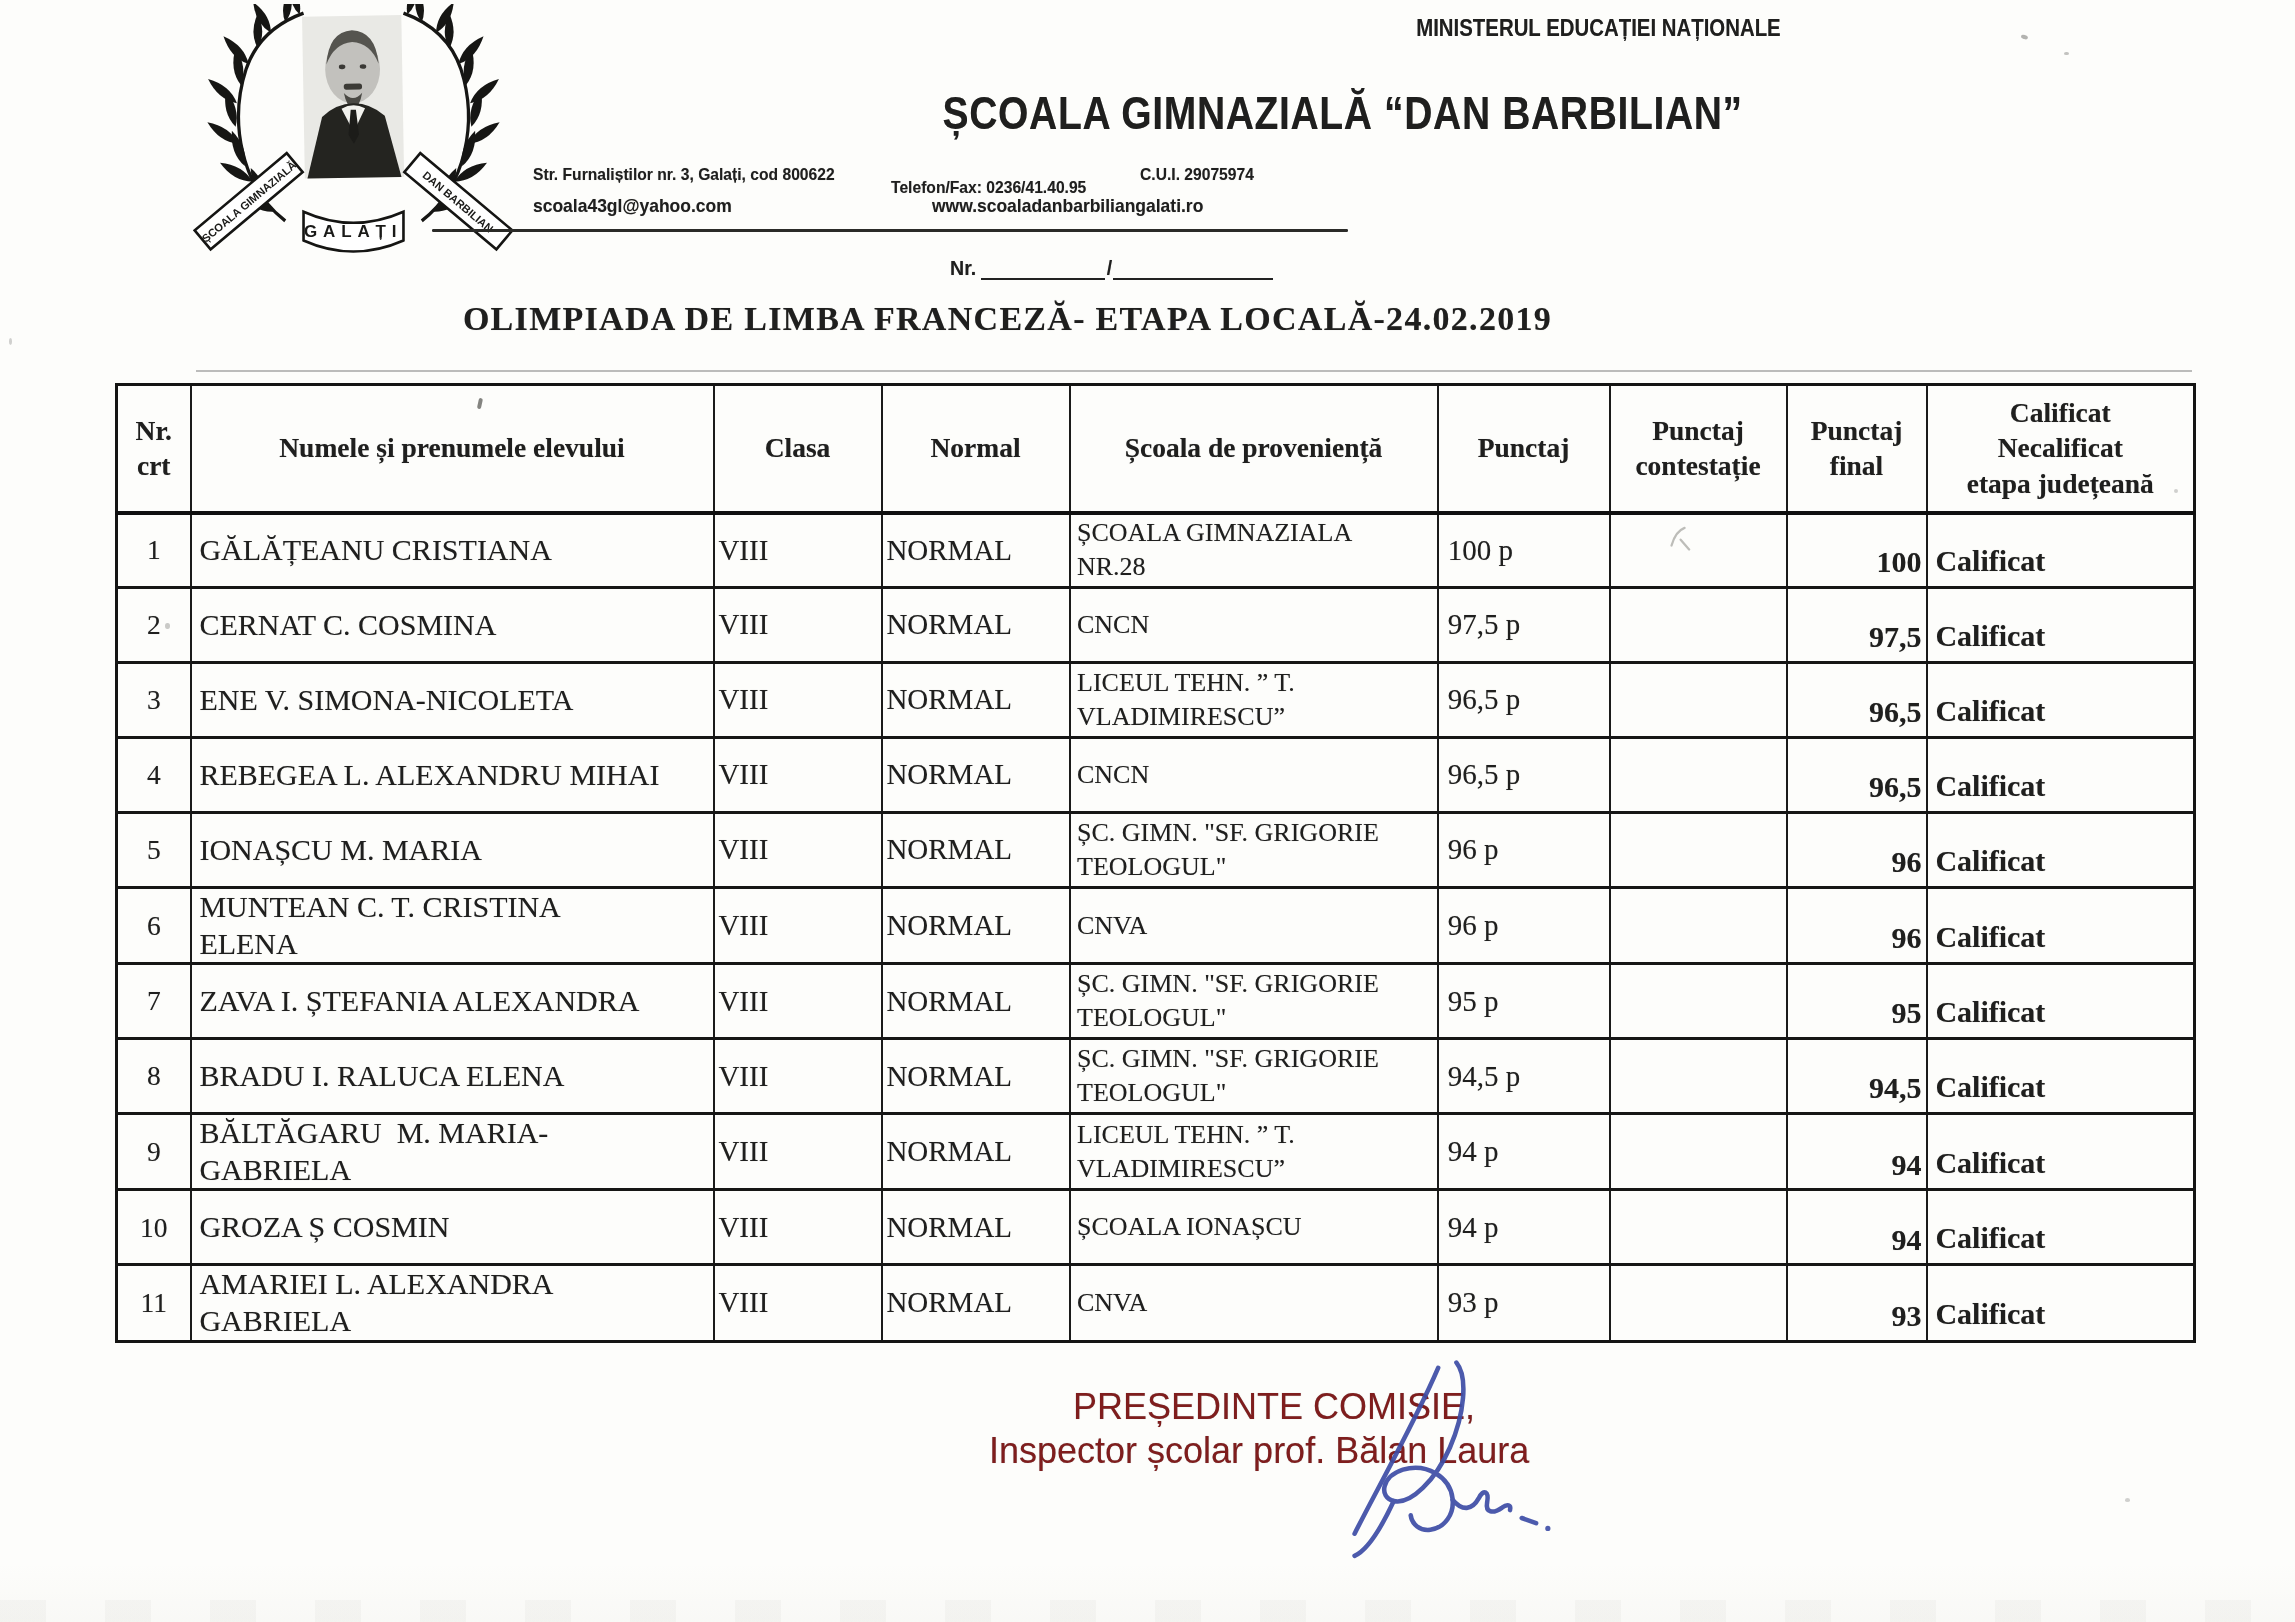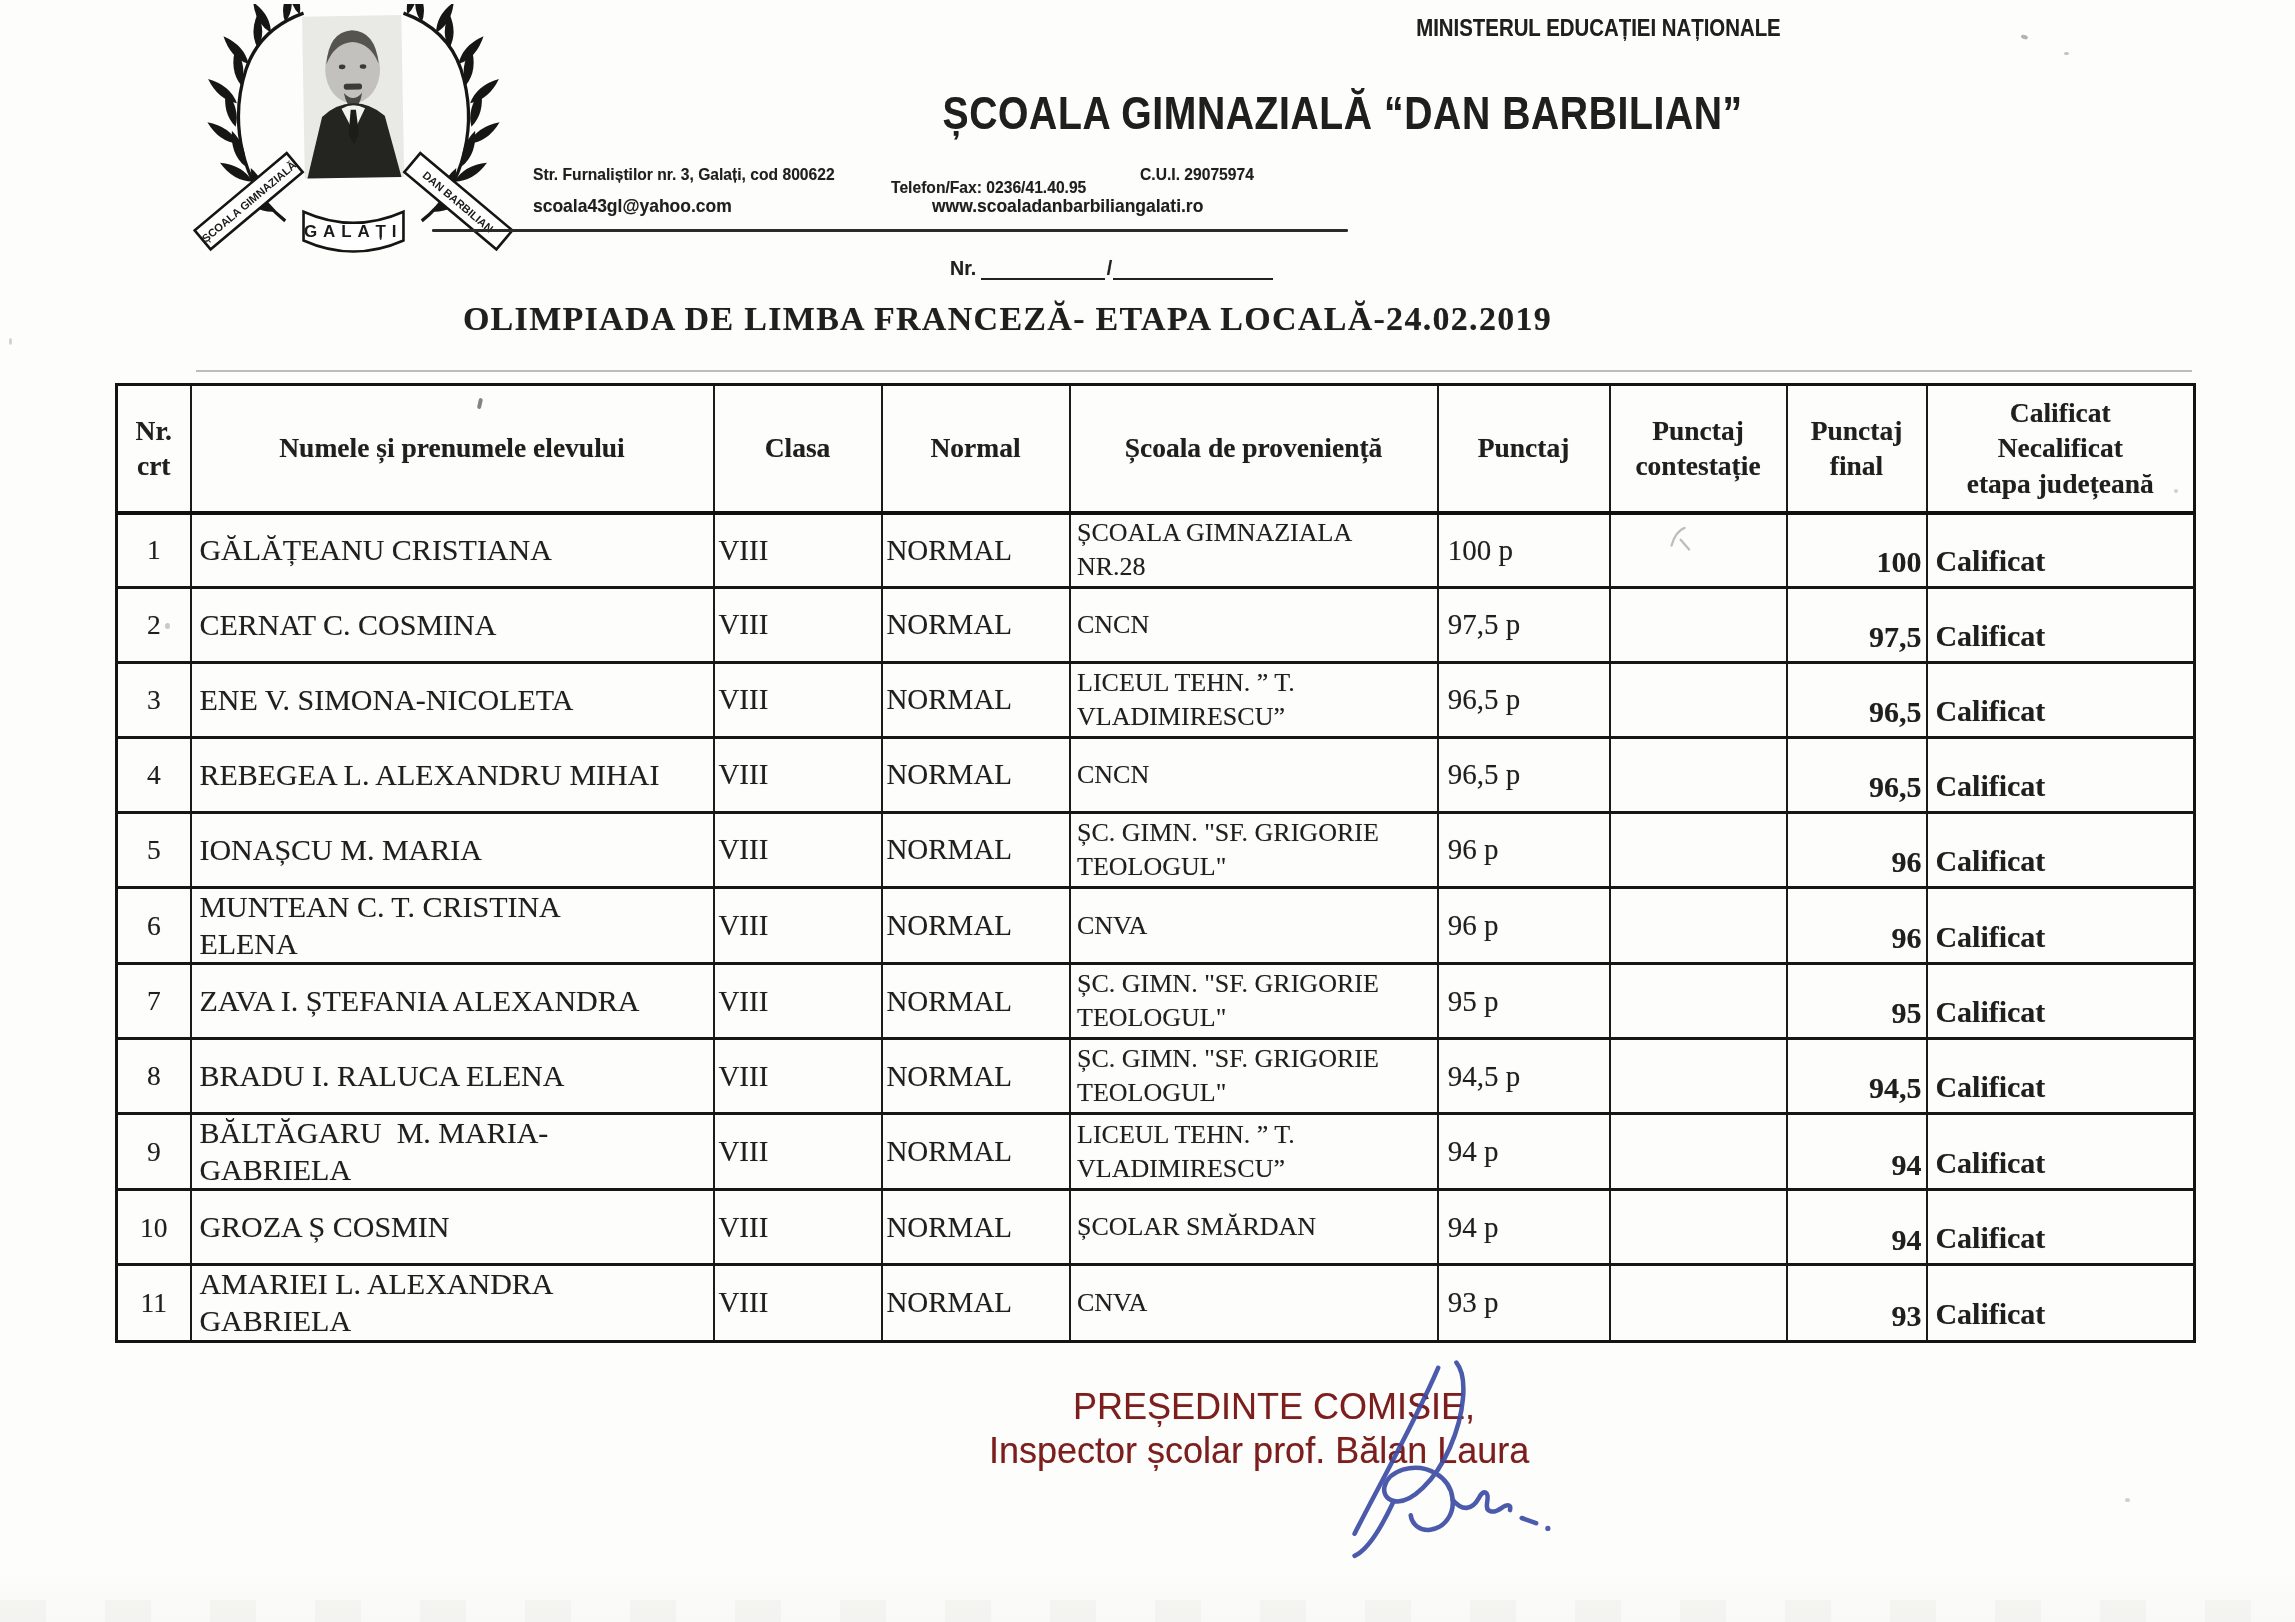--- a/index.html
+++ b/index.html
@@ -305,21 +305,21 @@
         <td data-field="punctaj">94 p</td>
         <td data-field="contestatie"></td>
         <td data-field="final">94</td>
         <td data-field="calificat">Calificat</td>
       </tr>
         <tr style="">
         <td data-field="nr">10</td>
         <td data-field="name">GROZA Ș COSMIN</td>
         <td data-field="clasa">VIII</td>
         <td data-field="normal">NORMAL</td>
-        <td data-field="school">ȘCOLAR SMĂRDAN</td>
+        <td data-field="school">ȘCOALA IONAȘCU</td>
         <td data-field="punctaj">94 p</td>
         <td data-field="contestatie"></td>
         <td data-field="final">94</td>
         <td data-field="calificat">Calificat</td>
       </tr>
         <tr style="">
         <td data-field="nr">11</td>
         <td data-field="name">AMARIEI L. ALEXANDRA
 GABRIELA</td>
         <td data-field="clasa">VIII</td>

